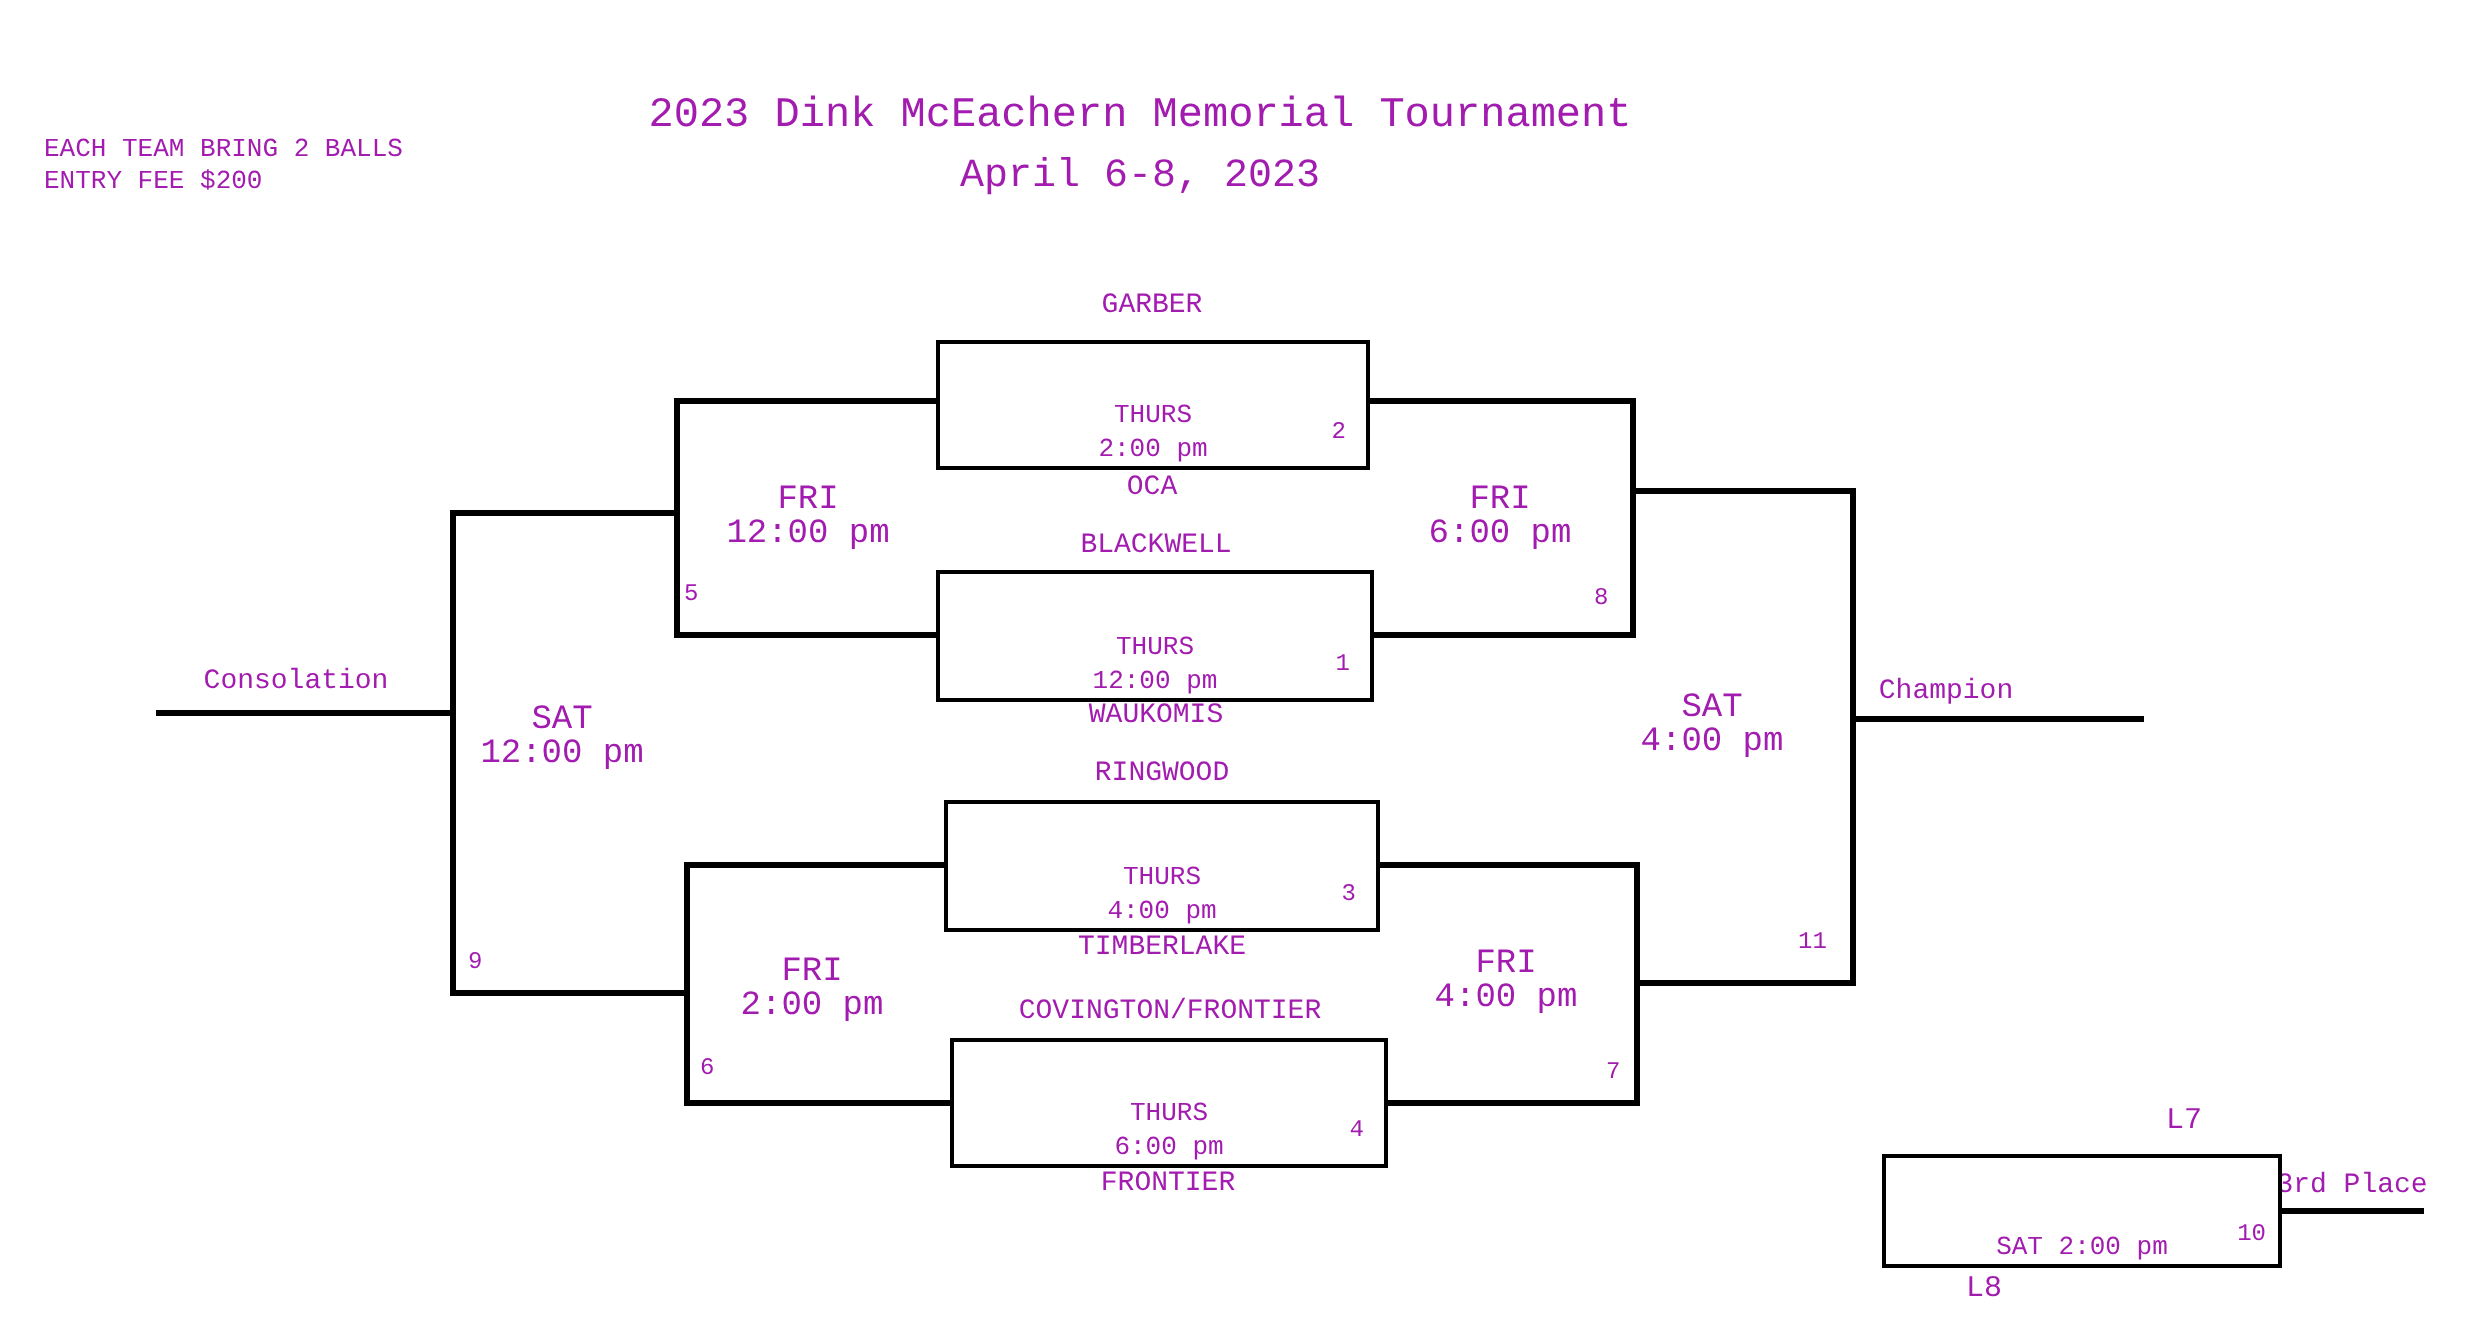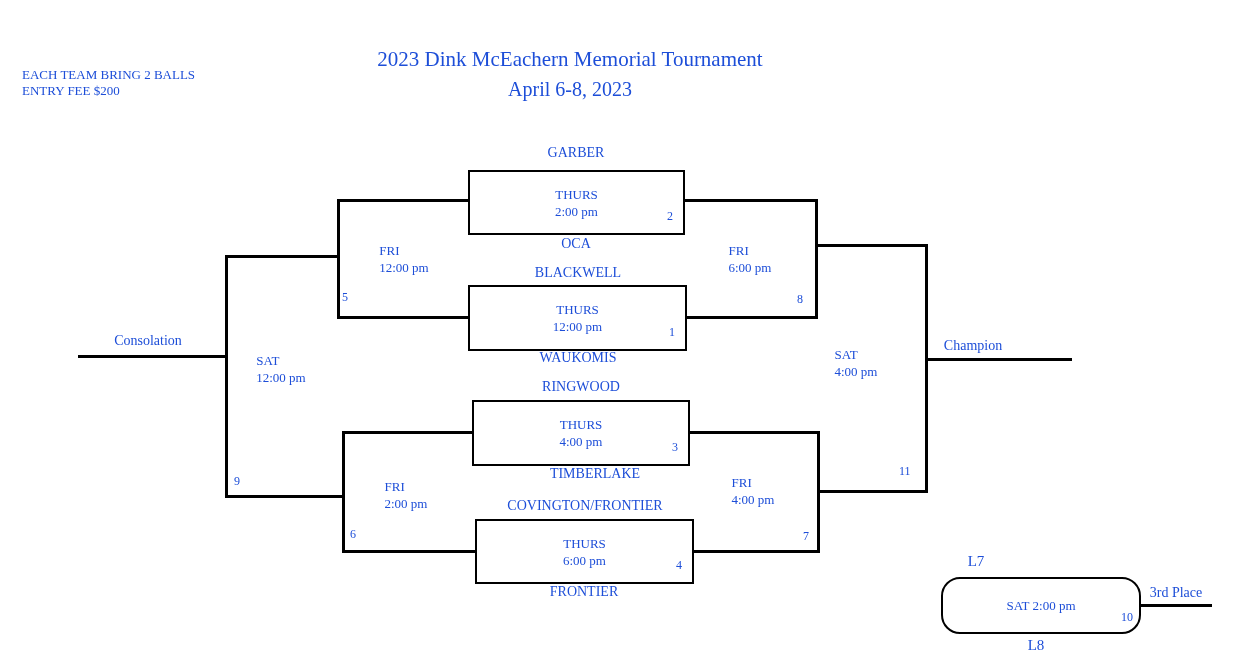--- a/index.html
+++ b/index.html
@@ -1,61 +1,62 @@
 <!DOCTYPE html>
 <html><head>
 <meta charset="utf-8">
 <style>
   html, body { margin: 0; padding: 0; background: #fff; }
   .canvas {
     position: relative;
     width: 1235px;
     height: 672px;
     background: #ffffff;
-    font-family: Liberation Serif, serif;
-    color: #1d4ed8;
+    font-family: Liberation Mono, monospace;
+    color: #a21caf;
     overflow: hidden;
   }
   .hline { position: absolute; height: 3px; background: #000; }
   .vline { position: absolute; width: 3px; background: #000; }
 
   .title-block { position: absolute; left: 170px; top: 46px; width: 800px; text-align: center; }
   .title-line1 { font-size: 21px; line-height: 26px; white-space: nowrap; }
   .title-line2 { font-size: 20px; line-height: 26px; margin-top: 4px; white-space: nowrap; }
 
   .rules { position: absolute; left: 22px; top: 67px; font-size: 13px; line-height: 16px; }
   .rule-line { white-space: pre; }
 
   .match-box {
     position: absolute;
     border: 2px solid #000;
     background: #fff;
     display: flex;
     flex-direction: column;
     align-items: center;
-    justify-content: center;
+    justify-content: flex-end;
     font-size: 13px;
     line-height: 17px;
     text-align: center;
     box-sizing: border-box;
   }
   .match-num { position: absolute; right: 10px; bottom: 11px; font-size: 12px; line-height: 12px; }
   .match-num-10 { position: absolute; right: 6px; bottom: 9px; font-size: 12px; line-height: 12px; }
 
   .team {
     position: absolute;
     font-size: 14px;
     line-height: 16px;
     white-space: nowrap;
     transform: translateX(-50%);
   }
   .sched {
     position: absolute;
-    font-size: 13px;
+    font-size: 17px;
     line-height: 17px;
+    text-align: center;
     white-space: nowrap;
     transform: translateX(-50%);
   }
   .bracket-num { position: absolute; font-size: 12px; line-height: 14px; }
   .side-label {
     position: absolute;
     font-size: 14px;
     line-height: 16px;
     white-space: nowrap;
     transform: translateX(-50%);
@@ -81,21 +82,21 @@
   <div class="rules">
     <div class="rule-line">EACH TEAM BRING 2 BALLS</div>
     <div class="rule-line">ENTRY FEE $200</div>
   </div>
 
   <div class="team" style="left:576px; top:145px;">GARBER</div>
   <div class="team" style="left:576px; top:236px;">OCA</div>
   <div class="team" style="left:578px; top:265px;">BLACKWELL</div>
   <div class="team" style="left:578px; top:350px;">WAUKOMIS</div>
   <div class="team" style="left:581px; top:379px;">RINGWOOD</div>
-  <div class="team" style="left:581px; top:466px;margin-left:14px;">TIMBERLAKE</div>
+  <div class="team" style="left:581px; top:466px;">TIMBERLAKE</div>
   <div class="team" style="left:585px; top:498px;">COVINGTON/FRONTIER</div>
   <div class="team" style="left:584px; top:584px;">FRONTIER</div>
 
   <div class="match-box" style="left:468px; top:170px; width:217px; height:65px;">
     <div>THURS</div>
     <div>2:00 pm</div>
     <div class="match-num">2</div>
   </div>
 
   <div class="match-box" style="left:468px; top:285px; width:219px; height:66px;">
@@ -170,20 +171,20 @@
   <div class="bracket-num" style="left:350px; top:527px;">6</div>
   <div class="bracket-num" style="left:803px; top:529px;">7</div>
   <div class="bracket-num" style="left:797px; top:292px;">8</div>
   <div class="bracket-num" style="left:234px; top:474px;">9</div>
   <div class="bracket-num" style="left:899px; top:464px;">11</div>
 
   <div class="side-label" style="left:148px; top:333px;">Consolation</div>
   <div class="side-label" style="left:973px; top:338px;">Champion</div>
   <div class="side-label" style="left:1176px; top:585px;">3rd Place</div>
 
-  <div class="loser-label" style="left:976px; top:553px;">L7</div>
-  <div class="match-box" style="left:941px; top:577px; width:200px; height:57px;border-radius:19px;">
+  <div class="loser-label" style="left:1092px; top:553px;">L7</div>
+  <div class="match-box" style="left:941px; top:577px; width:200px; height:57px;">
     <div>SAT 2:00 pm</div>
     <div class="match-num-10">10</div>
   </div>
-  <div class="loser-label" style="left:1036px; top:637px;">L8</div>
+  <div class="loser-label" style="left:992px; top:637px;">L8</div>
 
 </div>
 
 </body></html>

